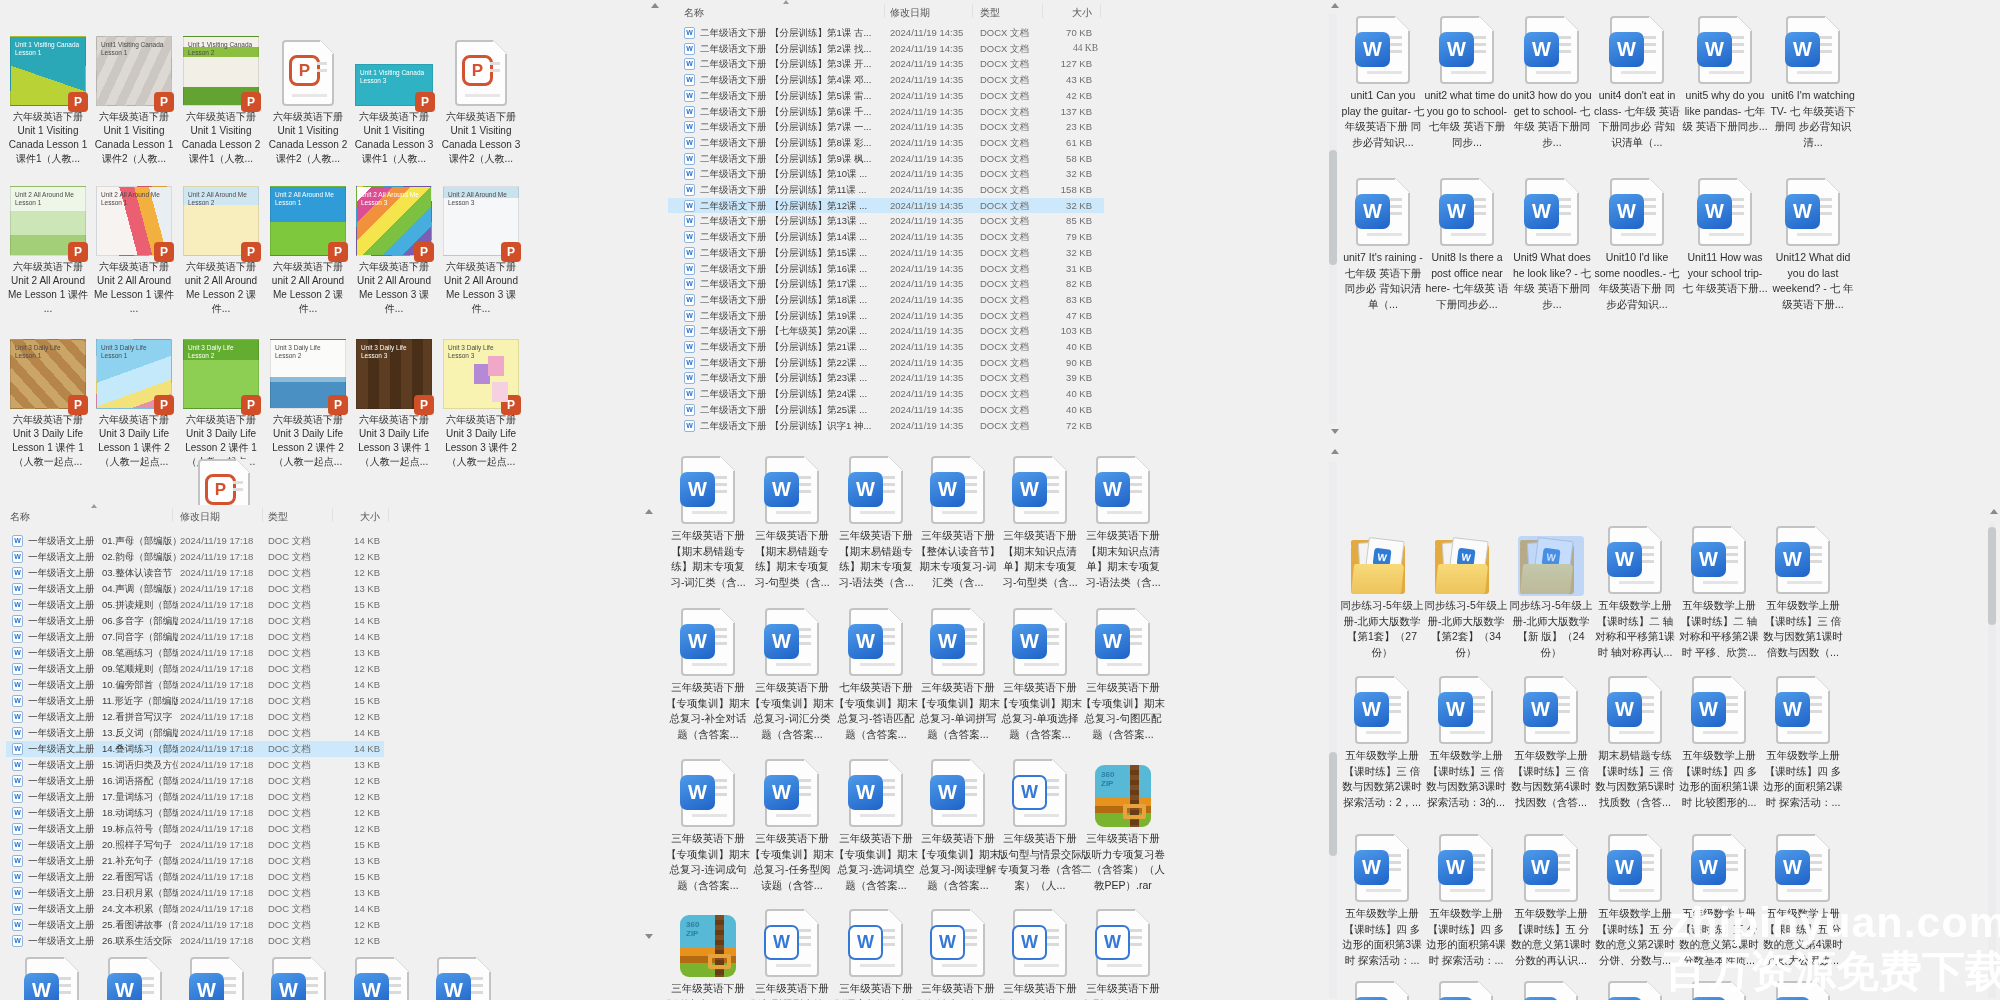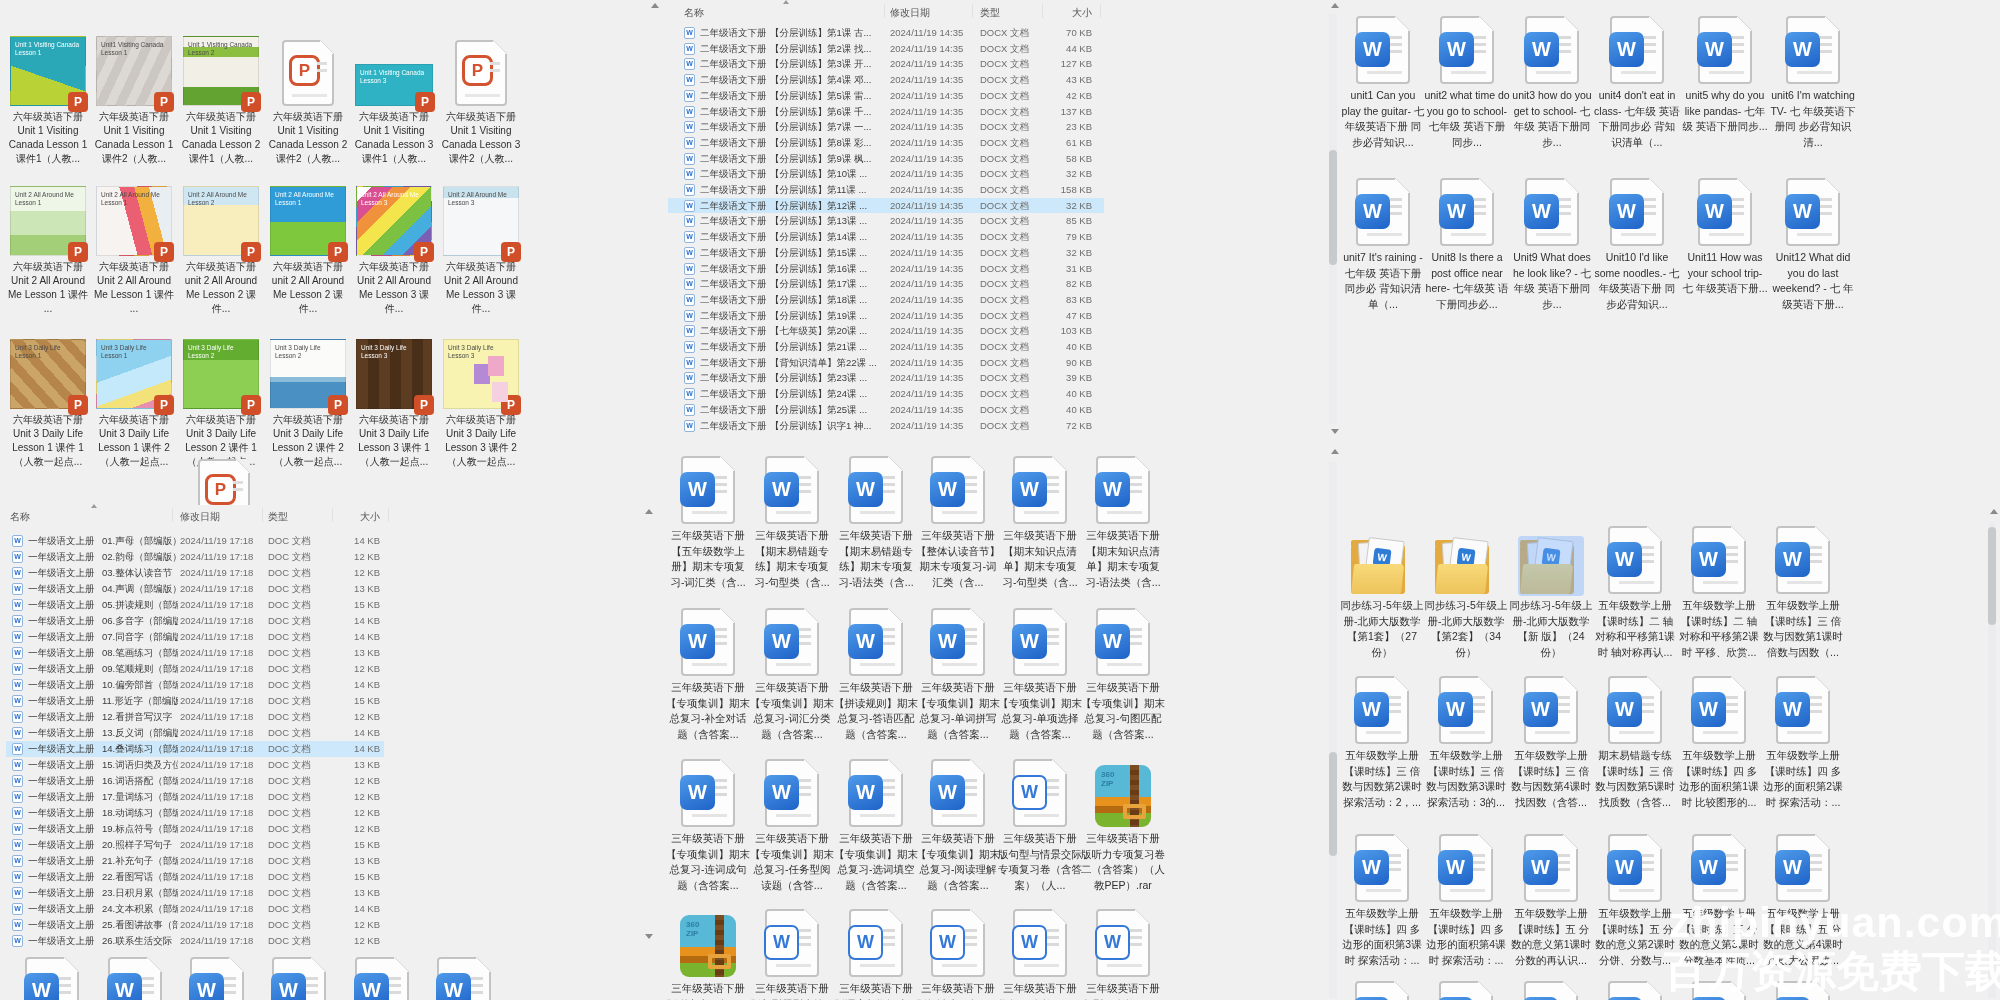--- a/index.html
+++ b/index.html
@@ -569,21 +569,21 @@
         <div class="lt dim" style="left: 222px;">2024/11/19 14:35</div>
         <div class="lt dim" style="left: 312px;">DOCX 文档</div>
         <div class="lt dim" style="right: 12px;">70 KB</div>
       </div>
       <div class="lrow" style="left: 668px; top: 40.7px; width: 436px; height: 15.7px; line-height: 15.7px;">
         <div class="lico" style="left: 16px;">W</div>
         <div class="lt" style="left: 32px;">二年级语文下册</div>
         <div class="lt" style="left: 102px; width: 116px; overflow: hidden;">【分层训练】第2课 找...</div>
         <div class="lt dim" style="left: 222px;">2024/11/19 14:35</div>
         <div class="lt dim" style="left: 312px;">DOCX 文档</div>
-        <div class="lt dim" style="right: 12px;">44 KB</div>
+        <div class="lt dim" style="right: 6px; font-family: Liberation Serif, serif;">44 KB</div>
       </div>
       <div class="lrow" style="left: 668px; top: 56.4px; width: 436px; height: 15.7px; line-height: 15.7px;">
         <div class="lico" style="left: 16px;">W</div>
         <div class="lt" style="left: 32px;">二年级语文下册</div>
         <div class="lt" style="left: 102px; width: 116px; overflow: hidden;">【分层训练】第3课 开...</div>
         <div class="lt dim" style="left: 222px;">2024/11/19 14:35</div>
         <div class="lt dim" style="left: 312px;">DOCX 文档</div>
         <div class="lt dim" style="right: 12px;">127 KB</div>
       </div>
       <div class="lrow" style="left: 668px; top: 72.1px; width: 436px; height: 15.7px; line-height: 15.7px;">
@@ -726,21 +726,21 @@
         <div class="lico" style="left: 16px;">W</div>
         <div class="lt" style="left: 32px;">二年级语文下册</div>
         <div class="lt" style="left: 102px; width: 116px; overflow: hidden;">【分层训练】第21课 ...</div>
         <div class="lt dim" style="left: 222px;">2024/11/19 14:35</div>
         <div class="lt dim" style="left: 312px;">DOCX 文档</div>
         <div class="lt dim" style="right: 12px;">40 KB</div>
       </div>
       <div class="lrow" style="left: 668px; top: 354.7px; width: 436px; height: 15.7px; line-height: 15.7px;">
         <div class="lico" style="left: 16px;">W</div>
         <div class="lt" style="left: 32px;">二年级语文下册</div>
-        <div class="lt" style="left: 102px; width: 116px; overflow: hidden;">【背知识清单】第22课 ...</div>
+        <div class="lt" style="left: 102px; width: 116px; overflow: hidden;">【分层训练】第22课 ...</div>
         <div class="lt dim" style="left: 222px;">2024/11/19 14:35</div>
         <div class="lt dim" style="left: 312px;">DOCX 文档</div>
         <div class="lt dim" style="right: 12px;">90 KB</div>
       </div>
       <div class="lrow" style="left: 668px; top: 370.4px; width: 436px; height: 15.7px; line-height: 15.7px;">
         <div class="lico" style="left: 16px;">W</div>
         <div class="lt" style="left: 32px;">二年级语文下册</div>
         <div class="lt" style="left: 102px; width: 116px; overflow: hidden;">【分层训练】第23课 ...</div>
         <div class="lt dim" style="left: 222px;">2024/11/19 14:35</div>
         <div class="lt dim" style="left: 312px;">DOCX 文档</div>
@@ -772,21 +772,21 @@
       </div>
       <div class="cell" style="left: 666px; top: 450px; width: 84px;">
         <div class="slot" style="height: 74px;">
           <div class="wdoc">
             <div class="fold"></div>
             <div class="wb">W</div>
             <div class="ln1"></div>
             <div class="ln2"></div>
           </div>
         </div>
-        <div class="lbl">三年级英语下册 【五年级数学上册】期末专项复习-词汇类（含...</div>
+        <div class="lbl">三年级英语下册 【期末易错题专练】期末专项复习-词汇类（含...</div>
       </div>
       <div class="cell" style="left: 750px; top: 450px; width: 84px;">
         <div class="slot" style="height: 74px;">
           <div class="wdoc">
             <div class="fold"></div>
             <div class="wb">W</div>
             <div class="ln1"></div>
             <div class="ln2"></div>
           </div>
         </div>
@@ -860,21 +860,21 @@
       </div>
       <div class="cell" style="left: 834px; top: 602px; width: 84px;">
         <div class="slot" style="height: 74px;">
           <div class="wdoc">
             <div class="fold"></div>
             <div class="wb">W</div>
             <div class="ln1"></div>
             <div class="ln2"></div>
           </div>
         </div>
-        <div class="lbl">三年级英语下册 【拼读规则】期末总复习-答语匹配题（含答案...</div>
+        <div class="lbl">七年级英语下册 【专项集训】期末总复习-答语匹配题（含答案...</div>
       </div>
       <div class="cell" style="left: 916px; top: 602px; width: 84px;">
         <div class="slot" style="height: 74px;">
           <div class="wdoc">
             <div class="fold"></div>
             <div class="wb">W</div>
             <div class="ln1"></div>
             <div class="ln2"></div>
           </div>
         </div>

